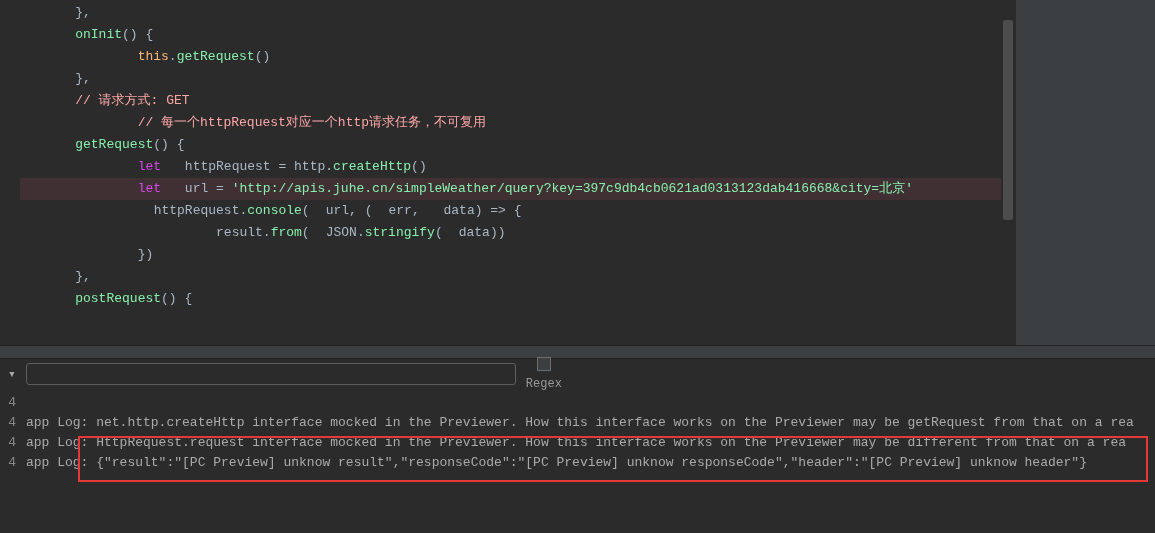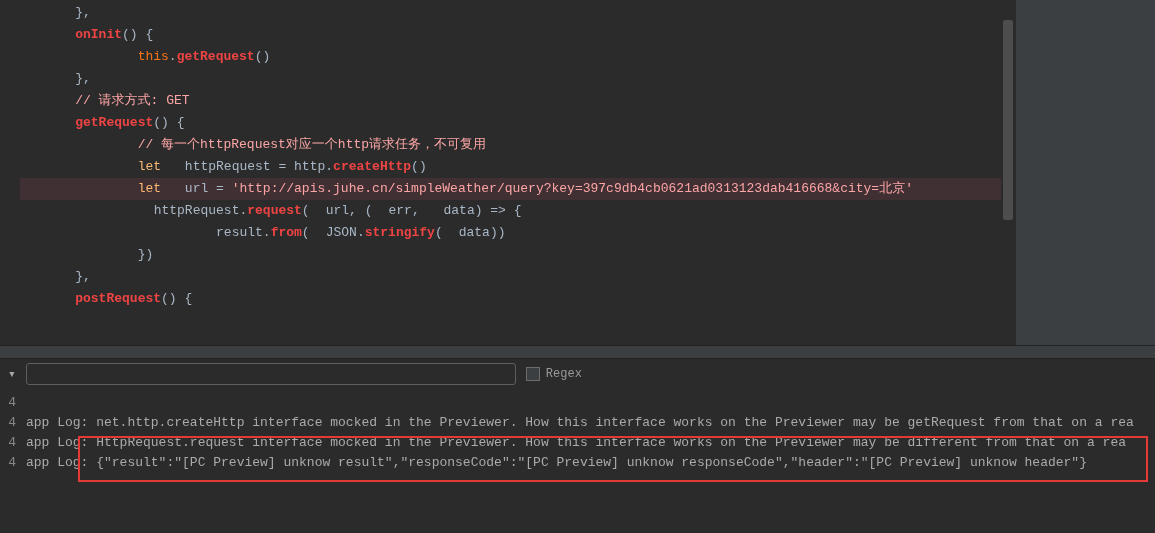--- a/index.html
+++ b/index.html
@@ -32,26 +32,26 @@
   }
   .code-line {
     height: 22px;
     line-height: 22px;
     padding-left: 24px;
     white-space: pre;
   }
   .code-line.highlighted {
     background: #402f33;
   }
-  .kw { color: #fdba74; }
-  .fn { color: #ef4444; font-weight: bold; }
-  .str { color: #fca5a5; }
+  .kw { color: #d946ef; }
+  .fn { color: #86efac; }
+  .str { color: #86efac; }
   .com { color: #fca5a5; }
   .ident { color: #a9b7c6; padding-left: 16px; }
-  .this { color: #f97316; }
+  .this { color: #fdba74; }
   .punct { color: #a9b7c6; }
   .paren { color: #a9b7c6; }
 
   .side-panel {
     width: 140px;
     background: #3c3f41;
     border-left: 1px solid #2b2b2b;
     flex-shrink: 0;
   }
   .scrollbar-track {
@@ -114,20 +114,21 @@
     top: 4px;
     color: #888;
     font-size: 12px;
   }
   .regex-check {
     display: flex;
     align-items: center;
     gap: 6px;
     color: #999;
     font-size: 12px;
+    flex-direction: column;
   }
   .regex-check input { appearance: none; width: 14px; height: 14px; border: 1px solid #6c6c6c; background: #3c3f41; cursor: pointer; }
   .log-body {
     flex: 1;
     padding: 4px 0;
     position: relative;
     overflow: hidden;
   }
   .log-line {
     display: flex;
@@ -156,25 +157,25 @@
 <body>
 
 <div class="editor-container">
   <div class="gutter"></div>
   <div class="code-area" id="code-area">
       <div class="code-line"><span>    </span><span class="punct">}</span><span class="punct">,</span></div>
       <div class="code-line"><span>    </span><span class="fn">onInit</span><span class="paren">()</span><span class="punct"> {</span></div>
       <div class="code-line"><span>            </span><span class="this">this</span><span class="punct">.</span><span class="fn">getRequest</span><span class="paren">()</span></div>
       <div class="code-line"><span>    </span><span class="punct">}</span><span class="punct">,</span></div>
       <div class="code-line"><span>    </span><span class="com">// 请求方式: GET</span></div>
+      <div class="code-line"><span>            </span><span class="com">// 每一个httpRequest对应一个http请求任务，不可复用</span></div>
       <div class="code-line"><span>    </span><span class="fn">getRequest</span><span class="paren">()</span><span class="punct"> {</span></div>
-      <div class="code-line"><span>            </span><span class="com">// 每一个httpRequest对应一个http请求任务，不可复用</span></div>
       <div class="code-line"><span>            </span><span class="kw">let </span><span class="ident">httpRequest = http.</span><span class="fn">createHttp</span><span class="paren">()</span></div>
       <div class="code-line highlighted"><span>            </span><span class="kw">let </span><span class="ident">url = </span><span class="str">'http://apis.juhe.cn/simpleWeather/query?key=397c9db4cb0621ad0313123dab416668&amp;city=北京'</span></div>
-      <div class="code-line"><span>            </span><span class="ident">httpRequest.</span><span class="fn">request</span><span class="paren">(</span><span class="ident">url</span><span class="punct">, (</span><span class="ident">err</span><span class="punct">, </span><span class="ident">data</span><span class="punct">) =&gt; {</span></div>
+      <div class="code-line"><span>            </span><span class="ident">httpRequest.</span><span class="fn">console</span><span class="paren">(</span><span class="ident">url</span><span class="punct">, (</span><span class="ident">err</span><span class="punct">, </span><span class="ident">data</span><span class="punct">) =&gt; {</span></div>
       <div class="code-line"><span>                    </span><span class="ident">result.</span><span class="fn">from</span><span class="paren">(</span><span class="ident">JSON.</span><span class="fn">stringify</span><span class="paren">(</span><span class="ident">data</span><span class="paren">))</span></div>
       <div class="code-line"><span>            </span><span class="punct">})</span></div>
       <div class="code-line"><span>    </span><span class="punct">}</span><span class="punct">,</span></div>
       <div class="code-line"><span>    </span><span class="fn">postRequest</span><span class="paren">()</span><span class="punct"> {</span></div>
     </div>
   <div class="scrollbar-track">
     <div class="scrollbar-thumb"></div>
   </div>
   <div class="side-panel"></div>
 </div>

